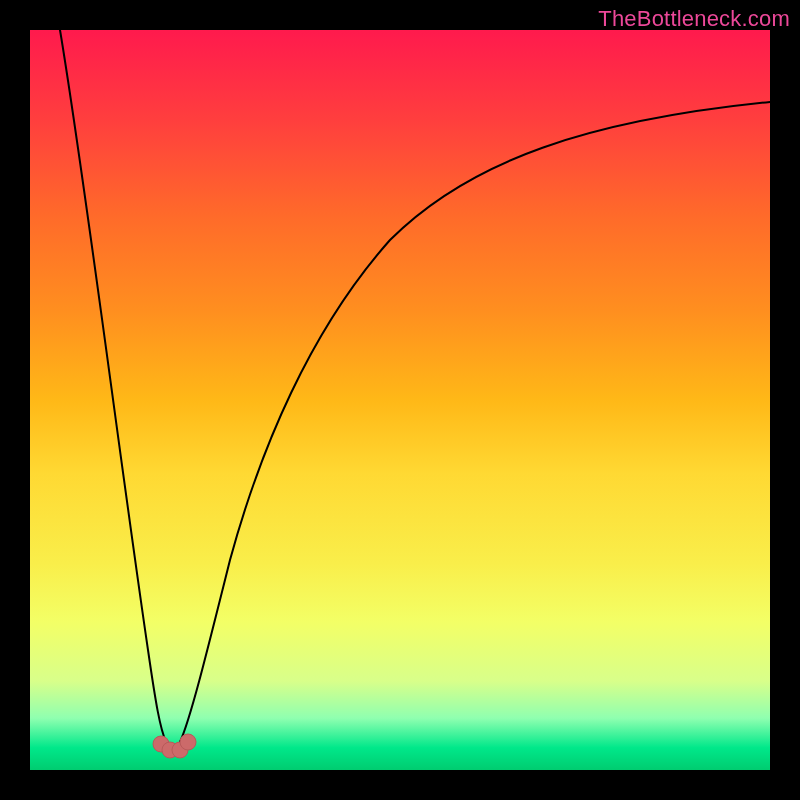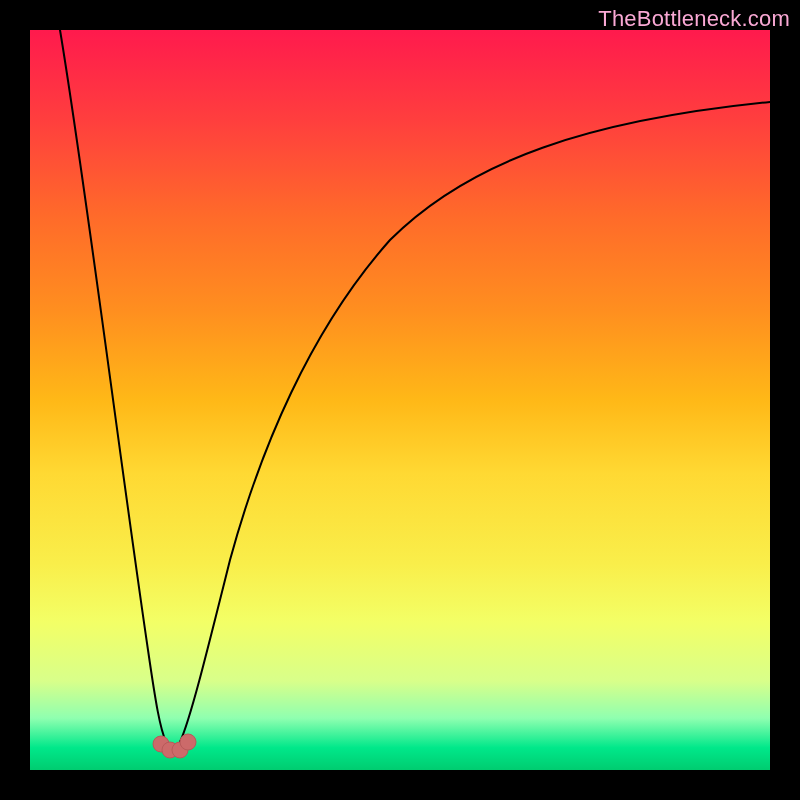--- a/index.html
+++ b/index.html
@@ -28,21 +28,21 @@
       #f3ff66 80%,
       #d8ff8a 88%,
       #8fffb0 93%,
       #00e88a 97%,
       #00cc70 100%);
   }
   .watermark {
     position: absolute;
     top: 6px;
     right: 10px;
-    color: #f9a8d4;
+    color: #ec4899;
     font-size: 22px;
     font-weight: 500;
     letter-spacing: 0.2px;
     user-select: none;
   }
   svg.curve {
     position: absolute;
     left: 0;
     top: 0;
     width: 740px;

